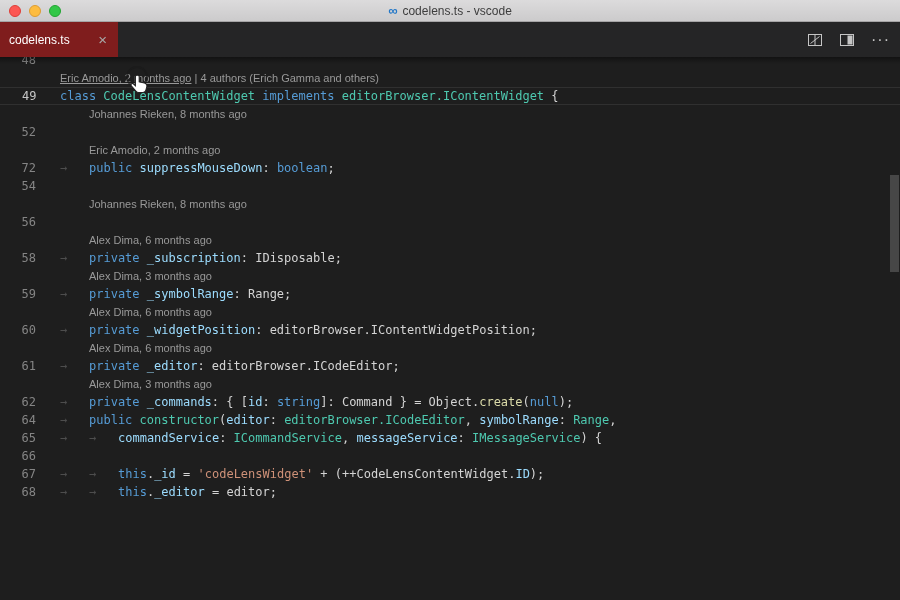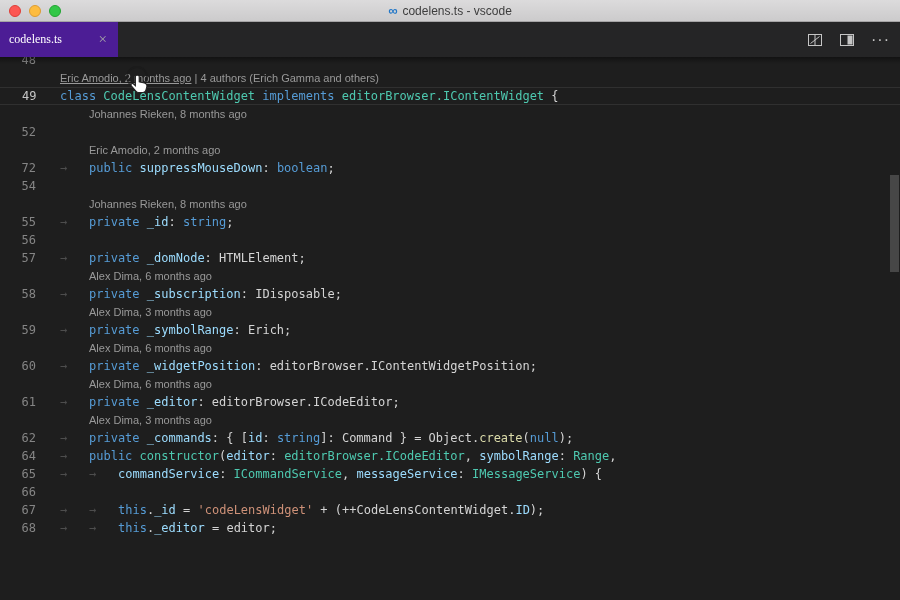--- a/index.html
+++ b/index.html
@@ -12,22 +12,22 @@
   .traffic { position:absolute; left:9px; top:5px; display:flex; gap:8px; }
   .tl { width:12px; height:12px; border-radius:50%; cursor:default; }
   .tl.red { background:#fc5753; border:1px solid #de3e38; }
   .tl.yellow { background:#fdbc40; border:1px solid #dd9c33; }
   .tl.green { background:#33c748; border:1px solid #22a532; }
   .win-title { display:flex; align-items:center; gap:5px; font-size:12px; color:#3d3d3d; }
   .vscode-logo { color:#2277c8; font-weight:bold; font-size:13px; line-height:1; }
 
   
   .tabbar { position:relative; height:35px; background:#252526; display:flex; }
-  .tab { width:118px; background:#4c1d95; color:#ffffff; font-size:12px;
-         display:flex; align-items:center; padding:12px 9px; cursor:pointer;font-family:Liberation Serif, serif; }
+  .tab { width:118px; background:#7f1d1d; color:#ffffff; font-size:12px;
+         display:flex; align-items:center; padding:12px 9px; cursor:pointer; }
   .tab .label { flex:1; }
   .tab .close { color:#a8a8a8; font-size:15px; line-height:1; padding:0 2px; }
   .tab-actions { position:absolute; right:10px; top:0; height:35px; display:flex; align-items:center; gap:16px; color:#c5c5c5; }
   .tab-actions .act { display:flex; align-items:center; cursor:pointer; }
   .tab-actions svg { display:block; }
   .more-glyph { font-size:16px; letter-spacing:1px; color:#c5c5c5; }
 
   
   .editor-wrap { position:relative; height:543px; background:#1e1e1e; overflow:hidden; }
   .tab-shadow { position:absolute; top:0; left:0; right:0; height:7px; z-index:6;
@@ -130,46 +130,38 @@
         </div>
         <div class="row">
           <div class="gutter">54</div>
           <div class="line code"></div>
         </div>
         <div class="row">
           <div class="gutter"></div>
           <div class="line lens"><span class="tabch"></span><span class="lens-part">Johannes Rieken, 8 months ago</span></div>
         </div>
         <div class="row">
-          <div class="gutter">55</div>
-          <div class="line code"><span class="tabch">→</span><span class="tok kw">private</span><span class="tok plain"> </span><span class="tok var">_id</span><span class="tok plain">: </span><span class="tok kw">string</span><span class="tok plain">;</span></div>
-        </div>
-        <div class="row">
           <div class="gutter">56</div>
           <div class="line code"></div>
-        </div>
-        <div class="row">
-          <div class="gutter">57</div>
-          <div class="line code"><span class="tabch">→</span><span class="tok kw">private</span><span class="tok plain"> </span><span class="tok var">_domNode</span><span class="tok plain">: HTMLElement;</span></div>
         </div>
         <div class="row">
           <div class="gutter"></div>
           <div class="line lens"><span class="tabch"></span><span class="lens-part">Alex Dima, 6 months ago</span></div>
         </div>
         <div class="row">
           <div class="gutter">58</div>
           <div class="line code"><span class="tabch">→</span><span class="tok kw">private</span><span class="tok plain"> </span><span class="tok var">_subscription</span><span class="tok plain">: IDisposable;</span></div>
         </div>
         <div class="row">
           <div class="gutter"></div>
           <div class="line lens"><span class="tabch"></span><span class="lens-part">Alex Dima, 3 months ago</span></div>
         </div>
         <div class="row">
           <div class="gutter">59</div>
-          <div class="line code"><span class="tabch">→</span><span class="tok kw">private</span><span class="tok plain"> </span><span class="tok var">_symbolRange</span><span class="tok plain">: Erich;</span></div>
+          <div class="line code"><span class="tabch">→</span><span class="tok kw">private</span><span class="tok plain"> </span><span class="tok var">_symbolRange</span><span class="tok plain">: Range;</span></div>
         </div>
         <div class="row">
           <div class="gutter"></div>
           <div class="line lens"><span class="tabch"></span><span class="lens-part">Alex Dima, 6 months ago</span></div>
         </div>
         <div class="row">
           <div class="gutter">60</div>
           <div class="line code"><span class="tabch">→</span><span class="tok kw">private</span><span class="tok plain"> </span><span class="tok var">_widgetPosition</span><span class="tok plain">: editorBrowser.IContentWidgetPosition;</span></div>
         </div>
         <div class="row">

